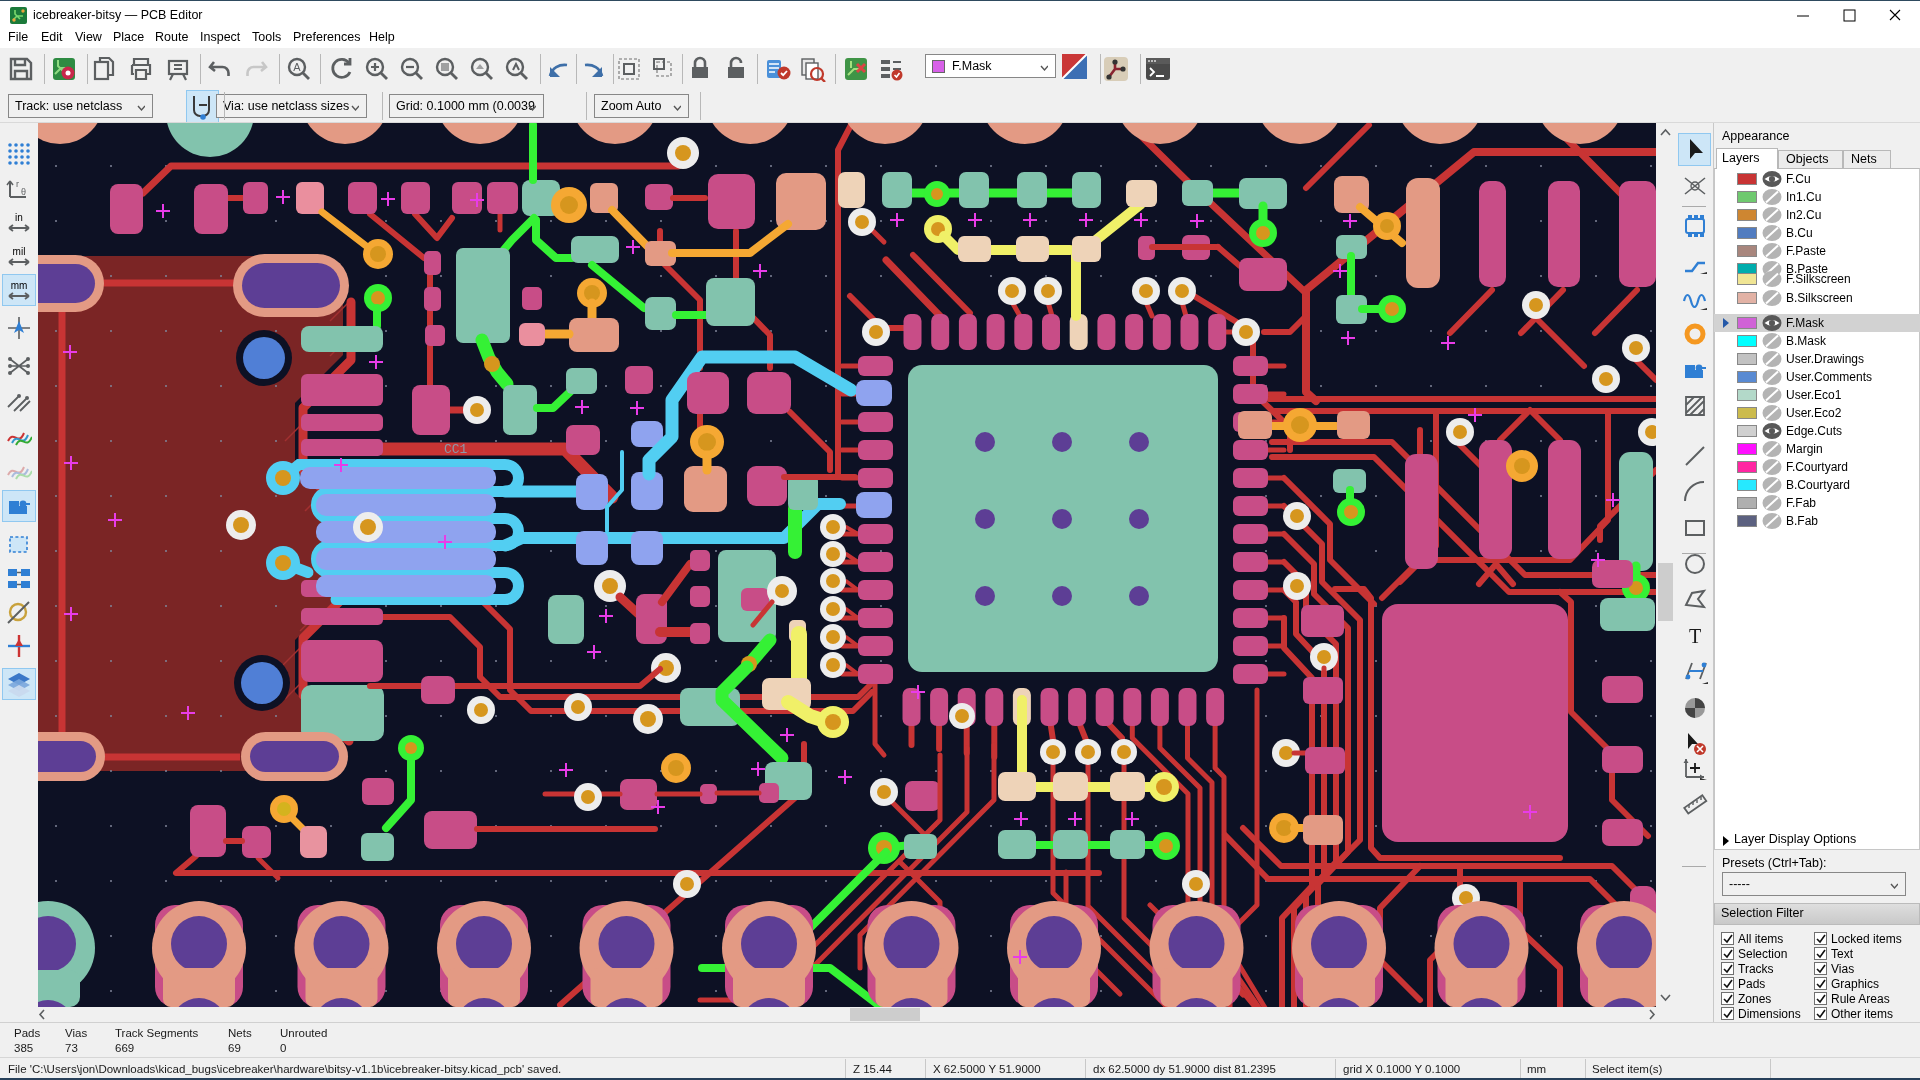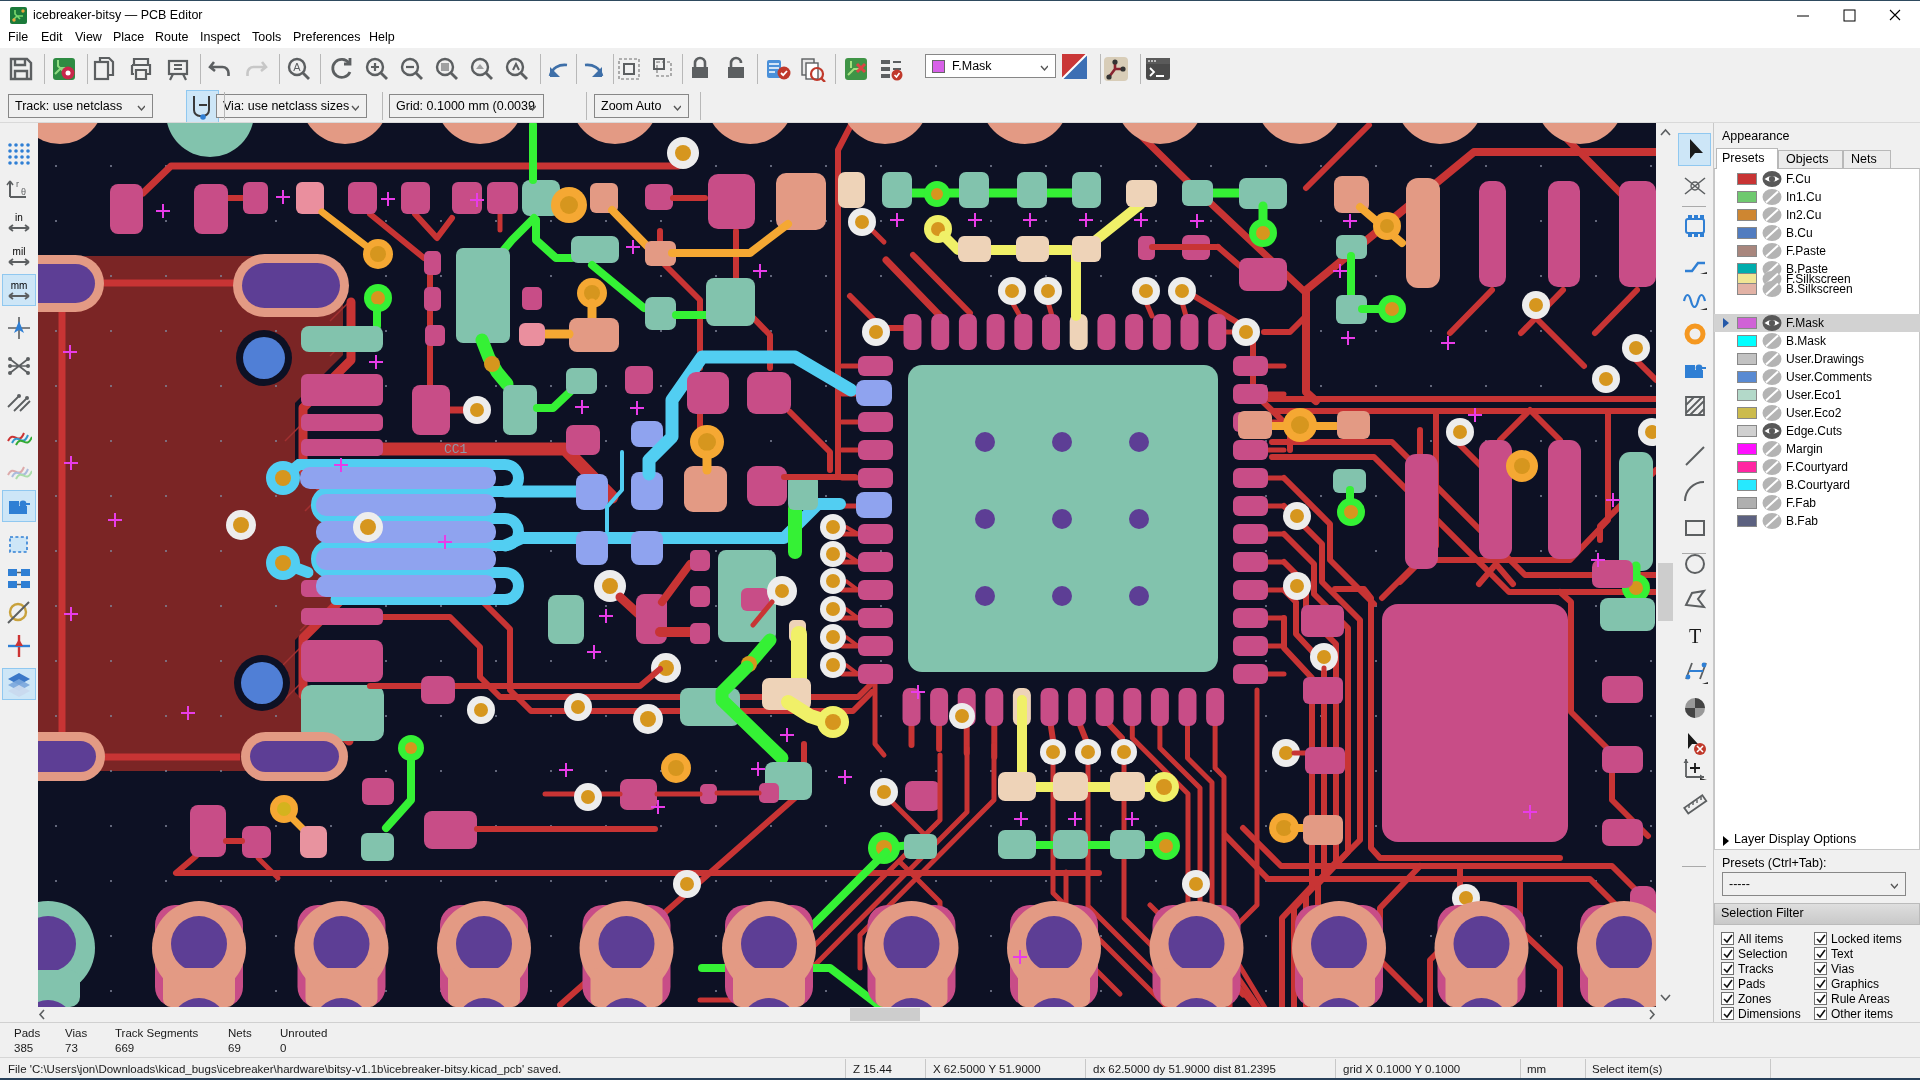--- a/index.html
+++ b/index.html
@@ -423,21 +423,21 @@
     <path d="M6 3 L2 7.5 L6 12" stroke="#5c5f61" stroke-width="1.6" fill="none"></path>
     <path d="M1612 3 L1616 7.5 L1612 12" stroke="#5c5f61" stroke-width="1.6" fill="none"></path>
     <rect x="812" y="1" width="70" height="13" fill="#cdcdcd"></rect>
   </svg>
 <div class="abs" style="left:1656px;top:1007px;width:19px;height:15px;background:#f0f0f0"></div>
 <div id="rightpanel"></div>
 <div class="abs" style="left:1713px;top:123px;width:1px;height:899px;background:#c8c8c8"></div>
 <div class="abs" style="left:1722px;top:129px;font-size:12.5px;color:#000">Appearance</div>
 <div class="abs" style="left:1714px;top:150px;width:206px;height:19px;background:#f0f0f0"></div>
 <div class="abs" style="left:1716px;top:148px;width:62px;height:21px;background:#fff;border:1px solid #b8b8b8;border-bottom:none;z-index:3"></div>
-<div class="abs" style="left:1722px;top:151px;font-size:12.5px;color:#000;z-index:4">Presets</div>
+<div class="abs" style="left:1722px;top:151px;font-size:12.5px;color:#000;z-index:4">Layers</div>
 <div class="abs" style="left:1778px;top:150px;width:65px;height:19px;background:#ececec;border:1px solid #b8b8b8"></div>
 <div class="abs" style="left:1786px;top:152px;font-size:12.5px;color:#000">Objects</div>
 <div class="abs" style="left:1843px;top:150px;width:48px;height:19px;background:#ececec;border:1px solid #b8b8b8"></div>
 <div class="abs" style="left:1851px;top:152px;font-size:12.5px;color:#000">Nets</div>
 <div class="abs" style="left:1714px;top:168px;width:206px;height:682px;background:#fff;border:1px solid #c6c6c6;border-top:1px solid #b8b8b8"></div>
 <div class="layrow" style="top:170px;">
 <span class="lswatch" style="background:#c83434"></span>
 <svg class="abs" style="left:48px;top:0px" width="20" height="18">
       <ellipse cx="10" cy="9" rx="9.5" ry="8" fill="#585858"></ellipse>
       <path d="M2.5 9 Q10 3.2 17.5 9 Q10 14.8 2.5 9 Z" fill="#fff"></path>
@@ -486,21 +486,21 @@
 <span class="llabel">B.Paste</span>
   </div>
 <div class="layrow" style="top:270px;padding-left:12px;">
 <span class="lswatch" style="background:#f0e594"></span>
 <svg class="abs" style="left:48px;top:0px" width="20" height="18">
       <ellipse cx="10" cy="9" rx="9.5" ry="8" fill="#b4b4b4"></ellipse>
       <path d="M4 14.5 L16 3.5" stroke="#fff" stroke-width="2"></path>
     </svg>
 <span class="llabel">F.Silkscreen</span>
   </div>
-<div class="layrow" style="top:280px;padding-left:46px;">
+<div class="layrow" style="top:289px;padding-left:46px;">
 <span class="lswatch" style="background:#e2b2a5"></span>
 <svg class="abs" style="left:48px;top:0px" width="20" height="18">
       <ellipse cx="10" cy="9" rx="9.5" ry="8" fill="#b4b4b4"></ellipse>
       <path d="M4 14.5 L16 3.5" stroke="#fff" stroke-width="2"></path>
     </svg>
 <span class="llabel">B.Silkscreen</span>
   </div>
 <div class="layrow" style="top:314px;background:#d2d2d2;">
 <svg class="abs" style="left:8px;top:4px" width="8" height="10">
       <path d="M1 0 L7 5 L1 10 Z" fill="#2458a8"></path>

